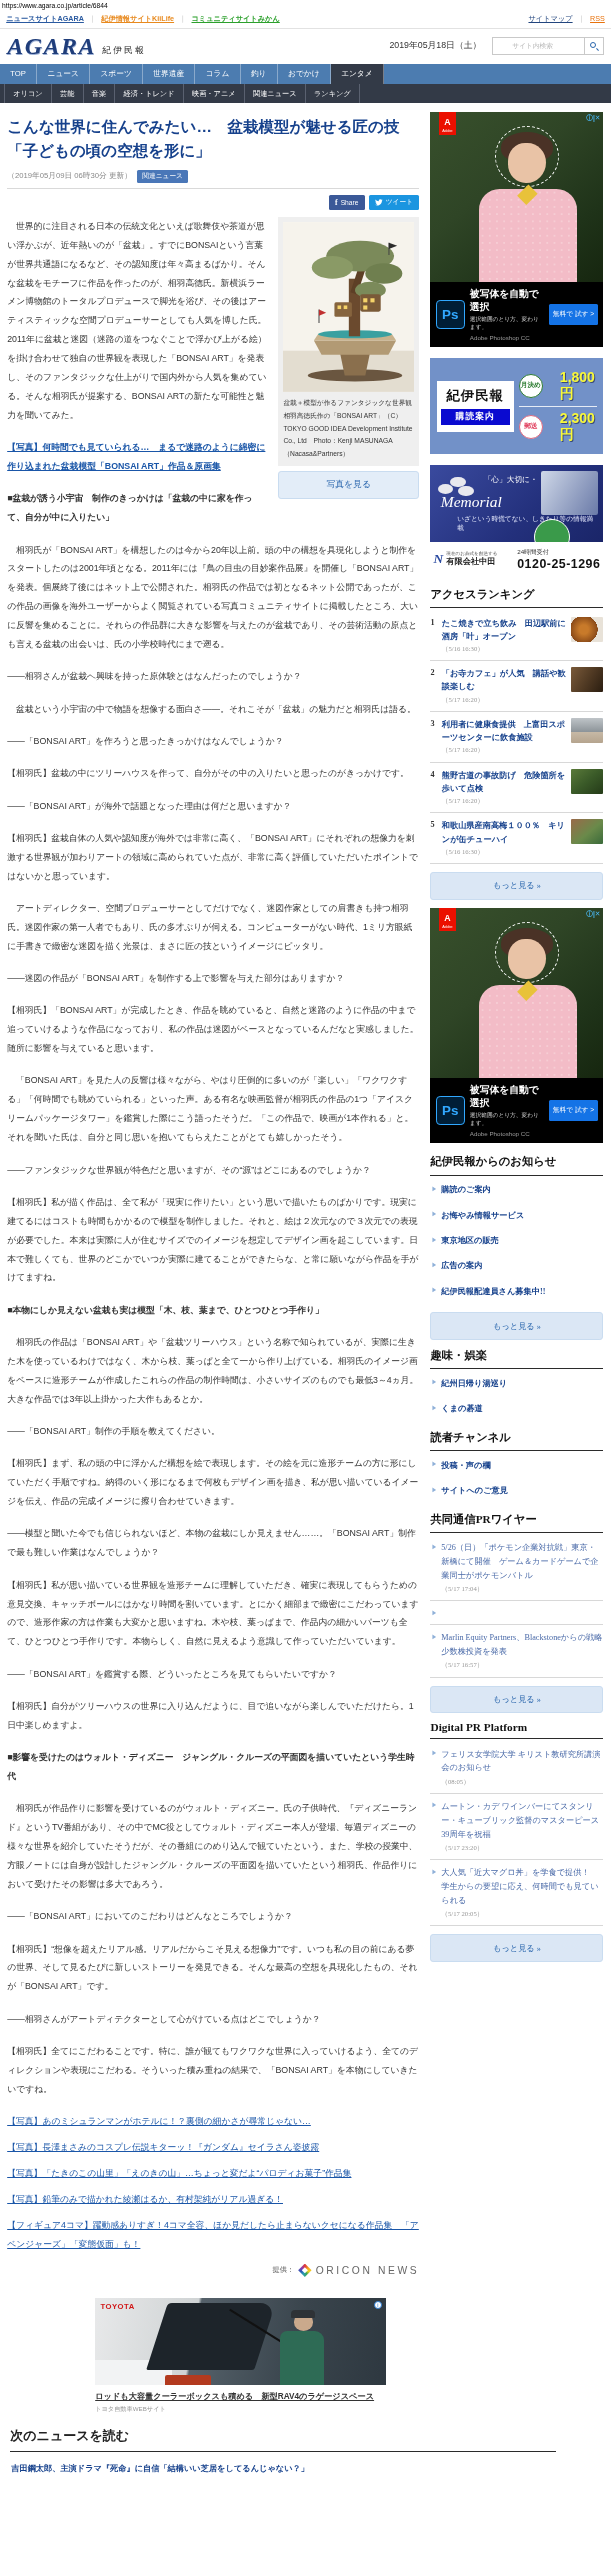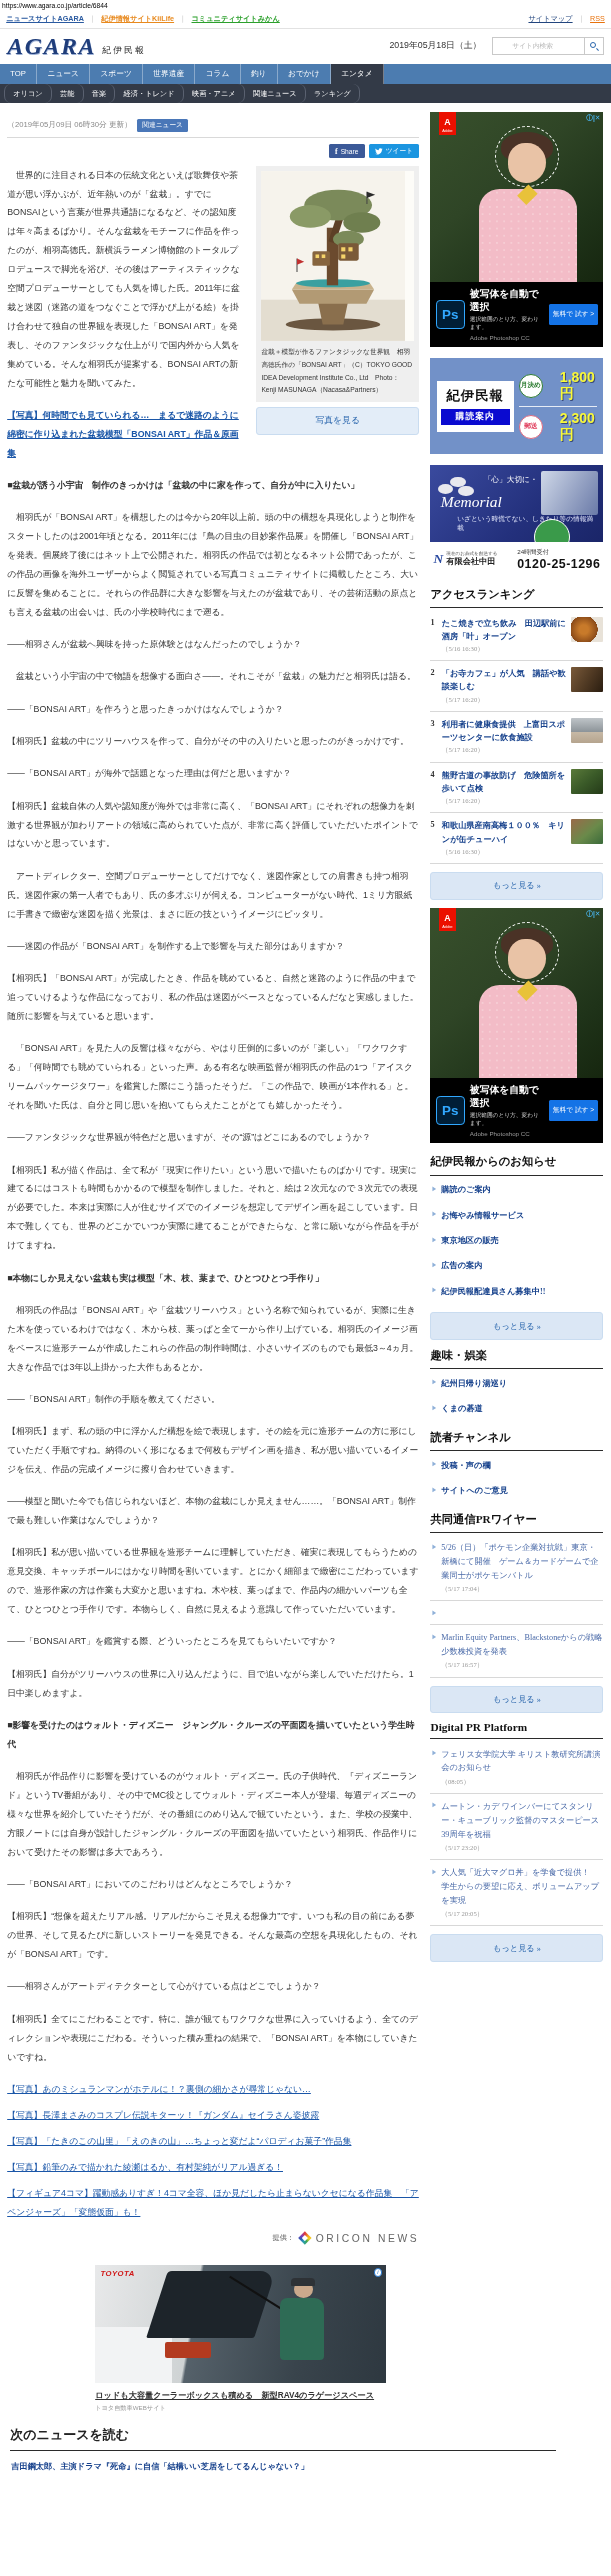--- a/index.html
+++ b/index.html
@@ -31,62 +31,62 @@
   .searchbox input::placeholder { color:#b5b5b5; }
   .search-btn { width:18.5px; height:17.5px; border:0.5px solid #c9c9c9; border-left:none; background:#fff; position:relative; cursor:pointer; }
   .mag { position:absolute; left:4.6px; top:3.6px; width:6.2px; height:6.2px; border:1px solid #2a66ad; border-radius:50%; }
   .mag::after { content:""; position:absolute; width:3.1px; height:1px; background:#2a66ad; transform:rotate(45deg); left:4.6px; top:5.7px; }
 
   
   .nav { display:flex; background:#4c7cb0; height:19.6px; }
   .nav-item { color:#fff; font-size:7.7px; line-height:19.6px; padding:0 10.3px; border-right:0.5px solid rgba(255,255,255,.35); cursor:pointer; }
   .nav-item.active { background:#333a47; }
   .subnav { display:flex; background:#333a47; height:19.6px; padding-left:4.1px; }
-  .subnav-item { color:#fff; font-size:7.2px; line-height:19.6px; padding:0 8.2px; border-right:0.5px solid #5a6170; cursor:pointer;border-radius:7px; }
+  .subnav-item { color:#fff; font-size:7.2px; line-height:19.6px; padding:0 8.2px; border-right:0.5px solid #5a6170; cursor:pointer; }
   .subnav-item:first-child { border-left:0.5px solid #5a6170; }
 
   
   .content { display:flex; padding:8.2px 7.2px 0; }
   .main { width:412px; }
   .sidebar { width:173px; margin-left:11.3px; }
 
   
   .art-title { font-size:15.5px; font-weight:bold; color:#16418c; line-height:1.55; margin-top:3.1px; }
   .art-meta { margin:7.2px 0 5.2px; display:flex; align-items:center; }
   .art-date { color:#8a8a8a; font-size:7.7px; }
   .badge { background:#4a77b8; color:#fff; font-size:6.7px; padding:2.1px 5.2px; border-radius:1.5px; margin-left:5.2px; }
   .art-hr { border:none; border-top:0.5px solid #d9d9d9; margin:4.1px 0 6.2px; }
   .share-row { display:flex; justify-content:flex-end; gap:4.1px; margin-bottom:7.2px; }
   .btn-fb { background:#3b5998; color:#fff; font-size:6.7px; padding:2.6px 6.2px; border-radius:1.5px; display:flex; align-items:center; gap:3.1px; cursor:pointer; }
   .btn-fb .f { font-family:"Liberation Serif",serif; font-weight:bold; font-size:7.7px; }
   .btn-tw { background:#1b95e0; color:#fff; font-size:6.7px; padding:2.6px 6.2px; border-radius:1.5px; display:flex; align-items:center; gap:3.1px; cursor:pointer; }
 
   
-  .figure { float:right; width:163px; margin-left:11.3px; margin-bottom:8.2px;border-radius:26px; }
+  .figure { float:right; width:141px; margin-left:11.3px; margin-bottom:8.2px;border-radius:26px; }
   .fig-gray { background:#efefef; padding:5.2px; }
   .fig-img { background:#fdfcf8; height:170px; position:relative; overflow:hidden; }
   .fig-caption { font-size:6.7px; color:#333; line-height:1.9; padding-top:5.2px; }
   .fig-btn { display:block; margin-top:5.2px; background:#e3edf8; border:0.5px solid #c9dcf0; border-radius:3.1px; text-align:center; font-size:8.8px; color:#2a66ad; padding:6.7px 0; cursor:pointer; }
 
   
   .art-body { font-size:8.8px; line-height:2.15; color:#333; }
   .art-body p { margin-bottom:13.4px; }
   .art-body .t-head { font-weight:bold; }
   .art-body .t-link span { color:#1a56a8; text-decoration:underline; font-weight:bold; }
   .photo-links p { margin-bottom:7.2px; }
   .photo-links span { color:#1a56a8; text-decoration:underline; }
   .provider { display:flex; justify-content:flex-end; align-items:center; gap:4.1px; margin:9.3px 0 15.5px; clear:both; }
   .provider .lbl { font-size:7.2px; color:#555; }
   .oricon-diamond { width:13.4px; height:13.4px; background:conic-gradient(#e03a3a,#f6a21d,#f2d21f,#3aa655,#2a9db5,#2a5ab5,#8a3ab5,#e03a3a); clip-path:polygon(50% 0,100% 50%,50% 100%,0 50%); position:relative; }
   .oricon-diamond::after { content:""; position:absolute; left:3.6px; top:3.6px; width:6.2px; height:6.2px; background:#fff; clip-path:polygon(50% 0,100% 50%,50% 100%,0 50%); }
   .oricon-txt { font-size:10.3px; color:#666; letter-spacing:2.6px; }
 
   
   .main-ad { width:291px; margin:20.6px 0 13.4px 88px; }
-  .main-ad-img { height:118px; position:relative; background:linear-gradient(100deg,#e8e9ea 0%,#cfd3d4 34%,#55616a 35%,#39444c 70%,#2e3840 100%); overflow:hidden;font-style:italic; }
+  .main-ad-img { height:87px; position:relative; background:linear-gradient(100deg,#e8e9ea 0%,#cfd3d4 34%,#55616a 35%,#39444c 70%,#2e3840 100%); overflow:hidden; }
   .toyota-logo { position:absolute; left:5.2px; top:4.1px; color:#d01818; font-weight:bold; font-size:7.7px; letter-spacing:0.5px; }
   .ad-info { position:absolute; right:4.1px; top:3.1px; width:8.2px; height:8.2px; background:#fff; color:#2a7ad0; border:0.5px solid #2a7ad0; border-radius:50%; font-size:5.7px; text-align:center; line-height:7.7px; }
   .trunk { position:absolute; left:62px; top:5.2px; width:108px; height:67px; background:#1d242a; transform:skewX(-18deg); border-radius:4.1px 15.5px 2.1px 2.1px; }
   .taillight { position:absolute; left:70px; top:77px; width:46px; height:15.5px; background:#b33a1f; border-radius:2.1px; }
   .carbody { position:absolute; left:0; top:62px; width:77px; height:57px; background:#f2f3f4; border-radius:0 9.3px 0 0; }
   .angler { position:absolute; left:185px; top:15.5px; width:57px; height:103px; }
   .angler .head { width:19.6px; height:17.5px; background:#caa98c; border-radius:50%; margin-left:13.4px; }
   .angler .cap { width:24px; height:8.2px; background:#2e3236; border-radius:4.1px 4.1px 1px 1px; margin:-20.6px 0 12.4px 11.3px; }
   .angler .body { width:44px; height:62px; background:#2e6b55; border-radius:7.2px 9.3px 4.1px 4.1px; }
   .rod { position:absolute; left:129px; top:31px; width:77px; height:1.5px; background:#111; transform:rotate(32deg); }
@@ -223,20 +223,21 @@
       <div class="subnav-item">音楽</div>
       <div class="subnav-item">経済・トレンド</div>
       <div class="subnav-item">映画・アニメ</div>
       <div class="subnav-item">関連ニュース</div>
       <div class="subnav-item">ランキング</div>
     </div>
 
   <div class="content">
     <div class="main">
 
+      <h1 class="art-title">こんな世界に住んでみたい…　盆栽模型が魅せる匠の技「子どもの頃の空想を形に」</h1>
       <div class="art-meta">
         <span class="art-date">（2019年05月09日 06時30分 更新）</span>
         <span class="badge">関連ニュース</span>
       </div>
       <hr class="art-hr">
       <div class="share-row">
         <span class="btn-fb">
             <span class="f">f</span>
             <span>Share</span>
           </span>
@@ -590,21 +591,21 @@
             <div class="sb-item">
               <span class="arr">▶</span>
               <span>
                 <div class="tt">ムートン・カデ ワインバーにてスタンリー・キューブリック監督のマスターピース39周年を祝福</div>
                 <div class="dt">（5/17 23:20）</div>
               </span>
             </div>
             <div class="sb-item">
               <span class="arr">▶</span>
               <span>
-                <div class="tt">大人気「近大マグロ丼」を学食で提供！　学生からの要望に応え、ボリュームアップを実現</div>
+                <div class="tt">大人気「近大マグロ丼」を学食で提供！　学生からの要望に応え、何時間でも見ていられる</div>
                 <div class="dt">（5/17 20:05）</div>
               </span>
             </div>
           </div>
         <span class="more-btn">もっと見る »</span>
       </div>
 
     </div>
   </div>
 

